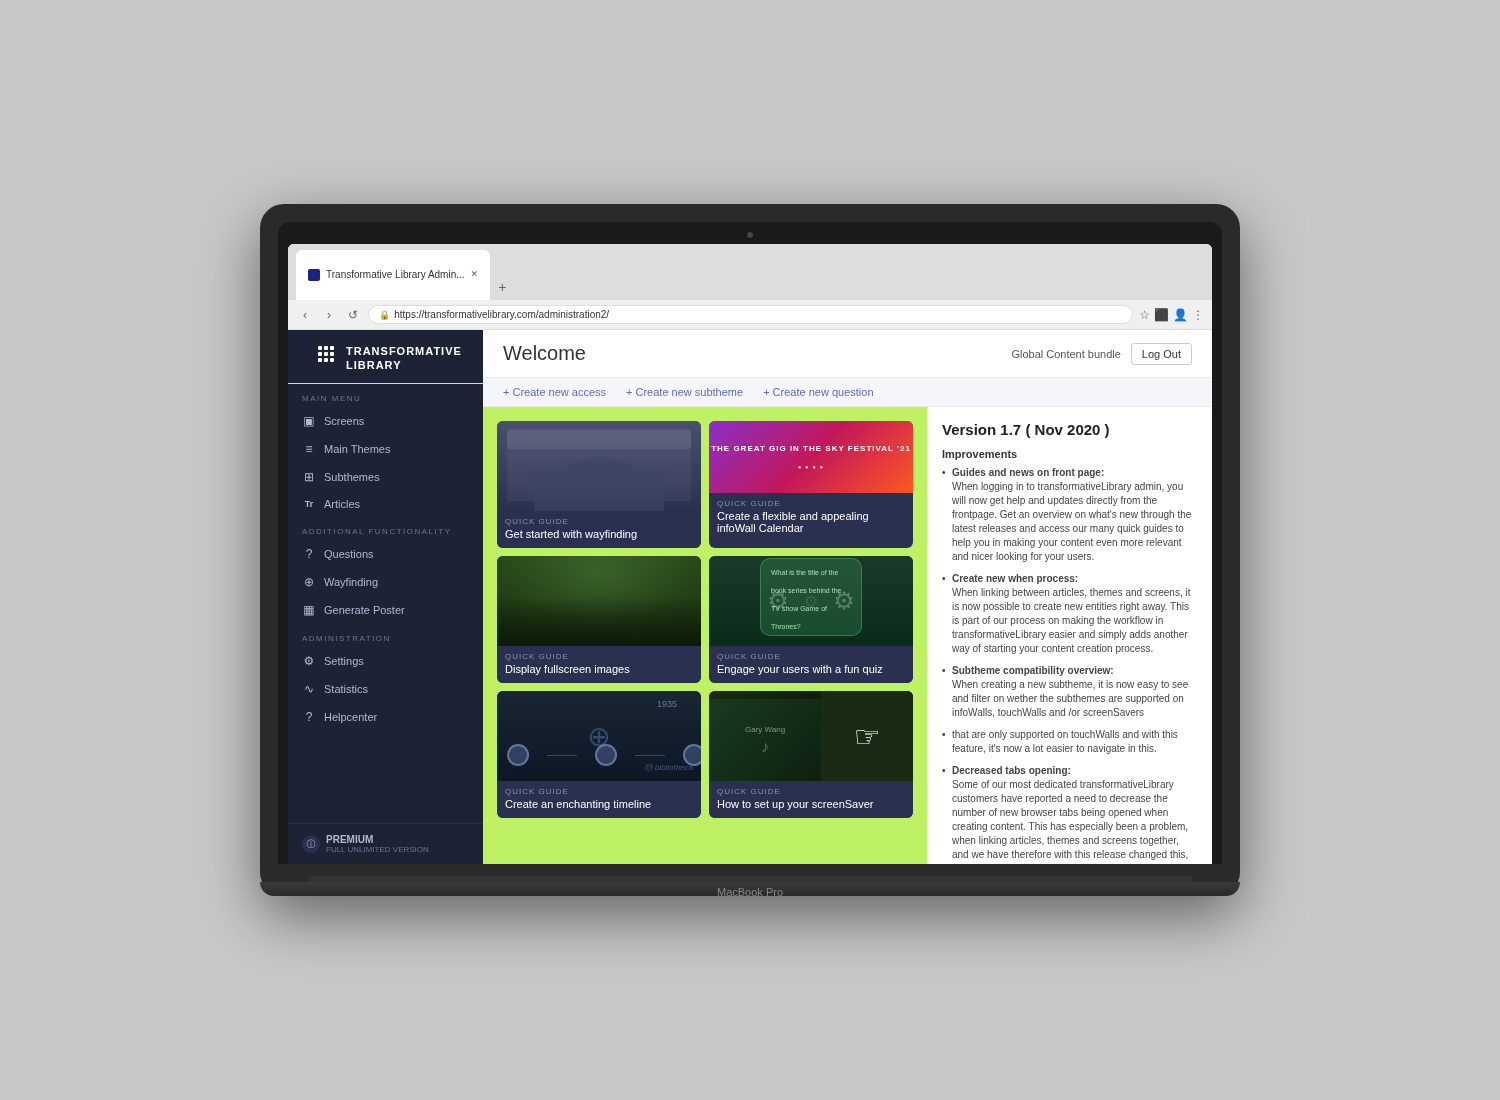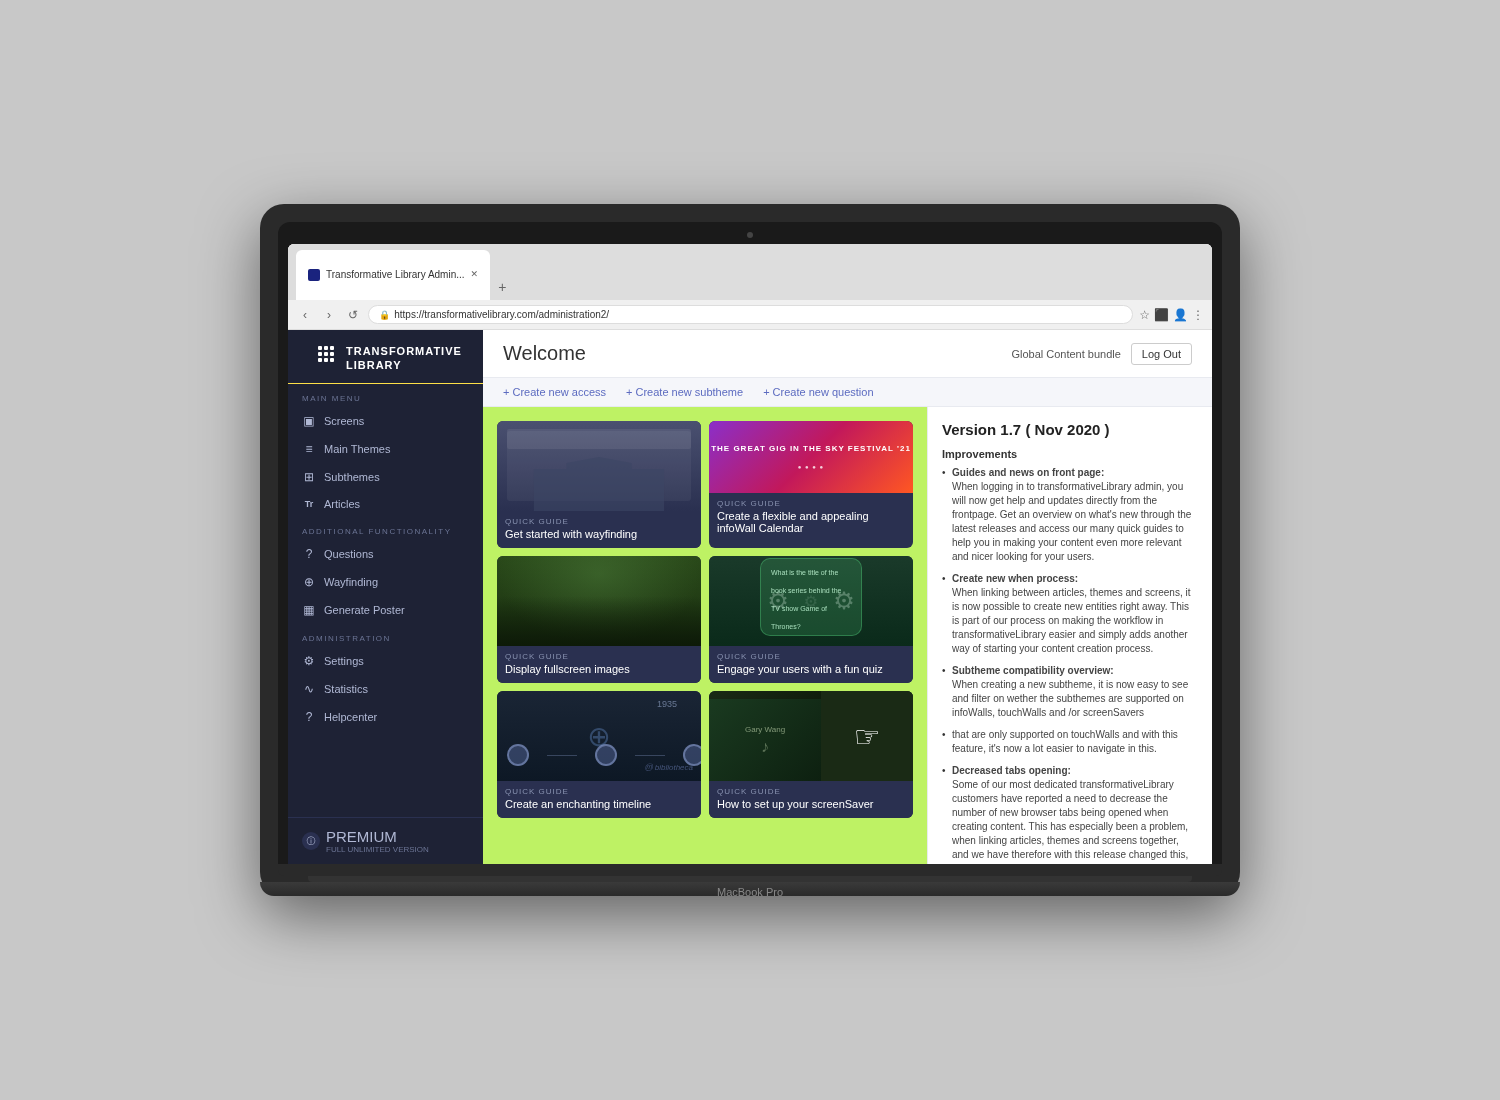--- a/index.html
+++ b/index.html
@@ -228,22 +228,22 @@
       background: #2a3050;
       border-radius: 50%;
       display: flex;
       align-items: center;
       justify-content: center;
       color: #b0b8d4;
       font-size: 9px;
     }
 
     .plan-name {
-      font-size: 15px;
-      font-weight: 400;
+      font-size: 10px;
+      font-weight: 700;
       color: #b0b8d4;
     }
 
     
     .main-content {
       flex: 1;
       background: #bef264;
       overflow-y: auto;
       display: flex;
       flex-direction: column;

